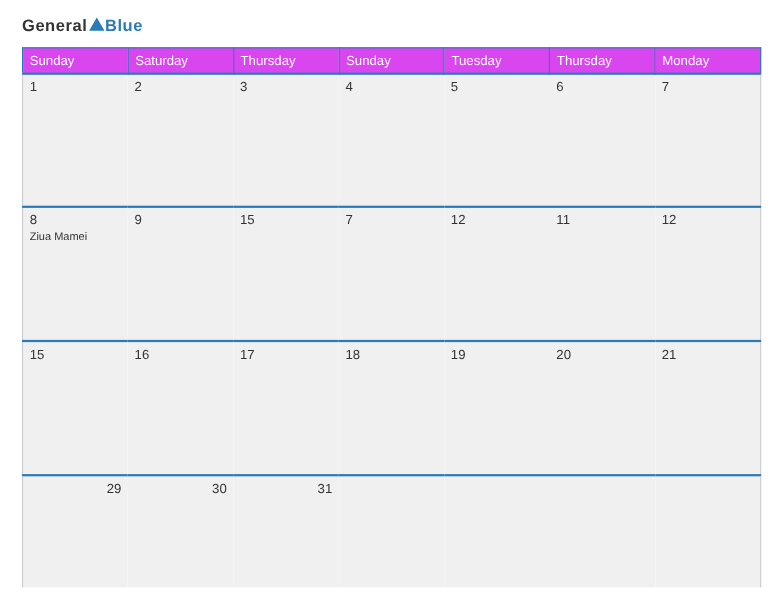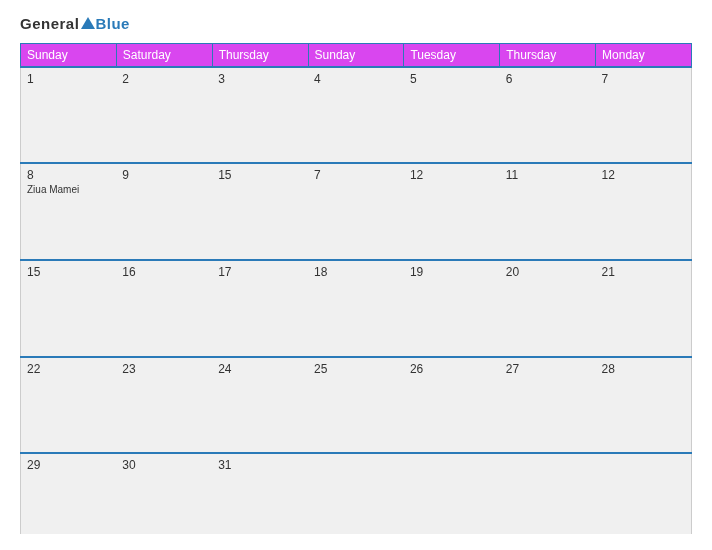--- a/index.html
+++ b/index.html
@@ -106,20 +106,21 @@
       color: #333;
       display: block;
     }
     .event {
       font-size: 10px;
       color: #333;
       margin-top: 4px;
     }
     .calendar tbody tr:last-child td {
       height: 60px;
+      text-align: right;
     }
   </style>
 </head>
 <body>
 
 <div class="header">
   <div class="logo">
     <span class="logo-general">General<span class="logo-triangle"></span></span>
     <span class="logo-blue">Blue</span>
   </div>
@@ -202,43 +203,20 @@
         </td>
         <td>
           <span class="day-number">20</span>
         </td>
         <td>
           <span class="day-number">21</span>
         </td>
       </tr>
       <tr>
         <td>
-          <span class="day-number">22</span>
-        </td>
-        <td>
-          <span class="day-number">23</span>
-        </td>
-        <td>
-          <span class="day-number">24</span>
-        </td>
-        <td>
-          <span class="day-number">25</span>
-        </td>
-        <td>
-          <span class="day-number">26</span>
-        </td>
-        <td>
-          <span class="day-number">27</span>
-        </td>
-        <td>
-          <span class="day-number">28</span>
-        </td>
-      </tr>
-      <tr>
-        <td>
           <span class="day-number">29</span>
         </td>
         <td>
           <span class="day-number">30</span>
         </td>
         <td>
           <span class="day-number">31</span>
         </td>
         <td></td>
         <td></td>

